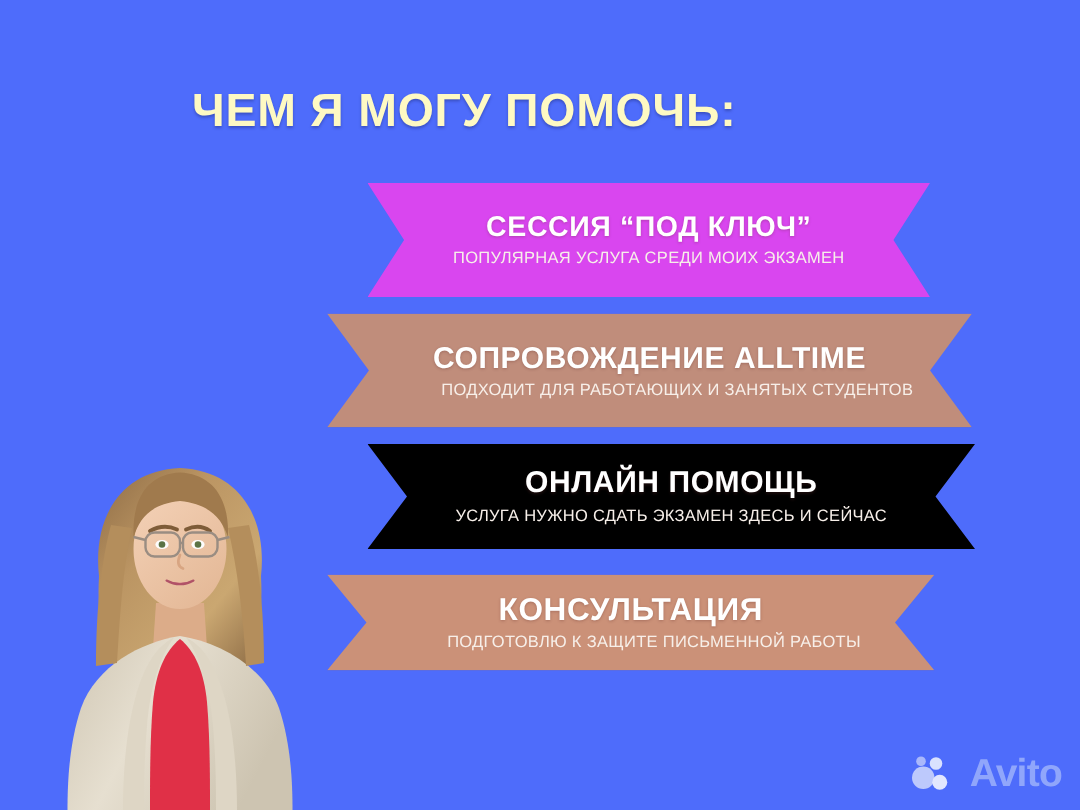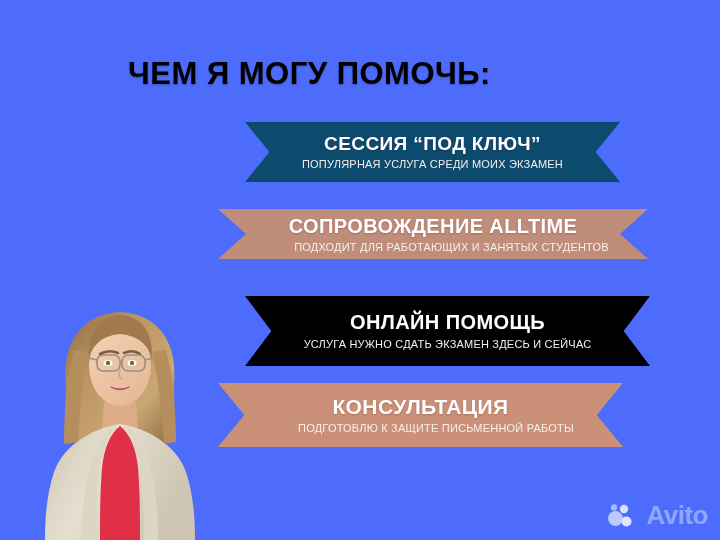--- a/index.html
+++ b/index.html
@@ -7,21 +7,21 @@
     width:720px;height:540px;overflow:hidden;
     font-family:"Liberation Sans","DejaVu Sans",sans-serif;
     background:#4e6cfb;
     position:relative;
   }
   #stage{position:absolute;inset:0;background:#4e6cfb;overflow:hidden;}
 
   
   .title{
     position:absolute;left:128px;top:56px;
-    font-size:31px;font-weight:bold;color:#000000;
+    font-size:31px;font-weight:bold;color:#fef9c3;
     letter-spacing:0.5px;white-space:nowrap;
     text-shadow:0 1px 2px rgba(20,30,90,.35);
   }
 
   
   .ribbon{
     position:absolute;
     display:flex;flex-direction:column;
     align-items:center;justify-content:center;
     clip-path:polygon(0% 0%, 100% 0%, 93.5% 50%, 100% 100%, 0% 100%, 6.5% 50%);
@@ -30,25 +30,25 @@
   .r-title{
     color:#ffffff;font-weight:bold;white-space:nowrap;
     letter-spacing:.4px;line-height:1;
     text-shadow:0 1px 2px rgba(90,40,40,.30);
   }
   .r-sub{
     color:#f7efe9;white-space:nowrap;line-height:1;
     letter-spacing:.2px;
   }
 
-  #ribbon1{left:245px;top:122px;width:375px;height:60px;background:#0c4a6e;}
+  #ribbon1{left:245px;top:122px;width:375px;height:76px;background:#d946ef;}
   #ribbon1 .r-title{font-size:19px;margin-bottom:6px;}
   #ribbon1 .r-sub{font-size:11px;}
 
-  #ribbon2{left:218px;top:209px;width:430px;height:50px;background:#c08d7b;}
+  #ribbon2{left:218px;top:209px;width:430px;height:76px;background:#c08d7b;}
   #ribbon2 .r-title{font-size:20px;margin-bottom:6px;}
   #ribbon2 .r-sub{font-size:11px;margin-left:37px;}
 
   #ribbon3{left:245px;top:296px;width:405px;height:70px;background:#000000;}
   #ribbon3 .r-title{font-size:20px;margin-bottom:7px;}
   #ribbon3 .r-sub{font-size:11px;}
 
   #ribbon4{left:218px;top:383px;width:405px;height:64px;background:#cb9178;}
   #ribbon4 .r-title{font-size:21px;margin-bottom:6px;}
   #ribbon4 .r-sub{font-size:11px;padding-left:31px;}

